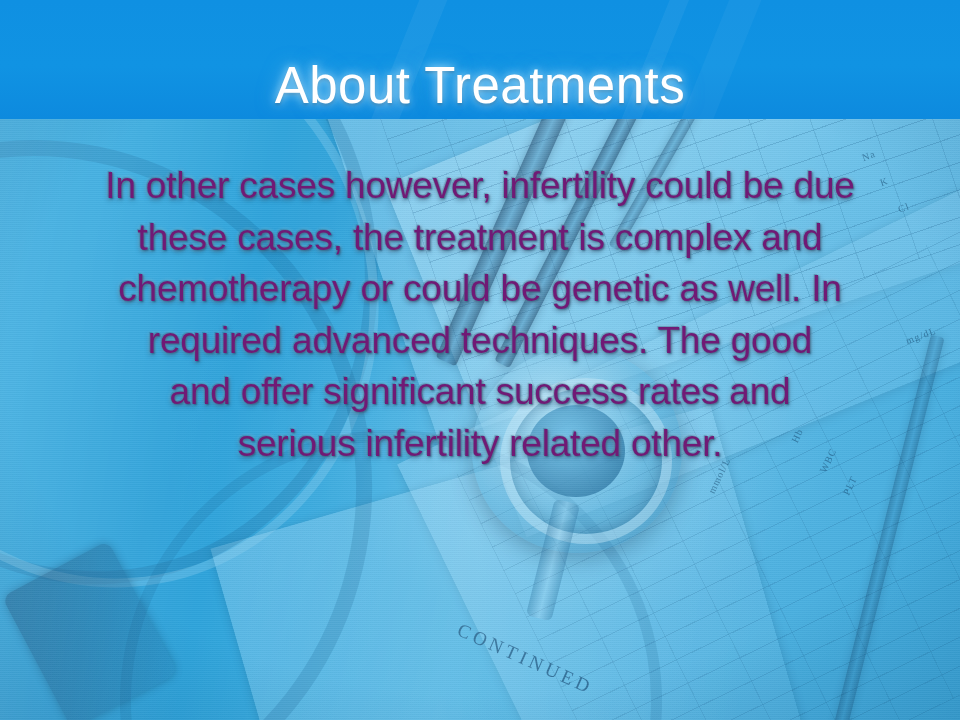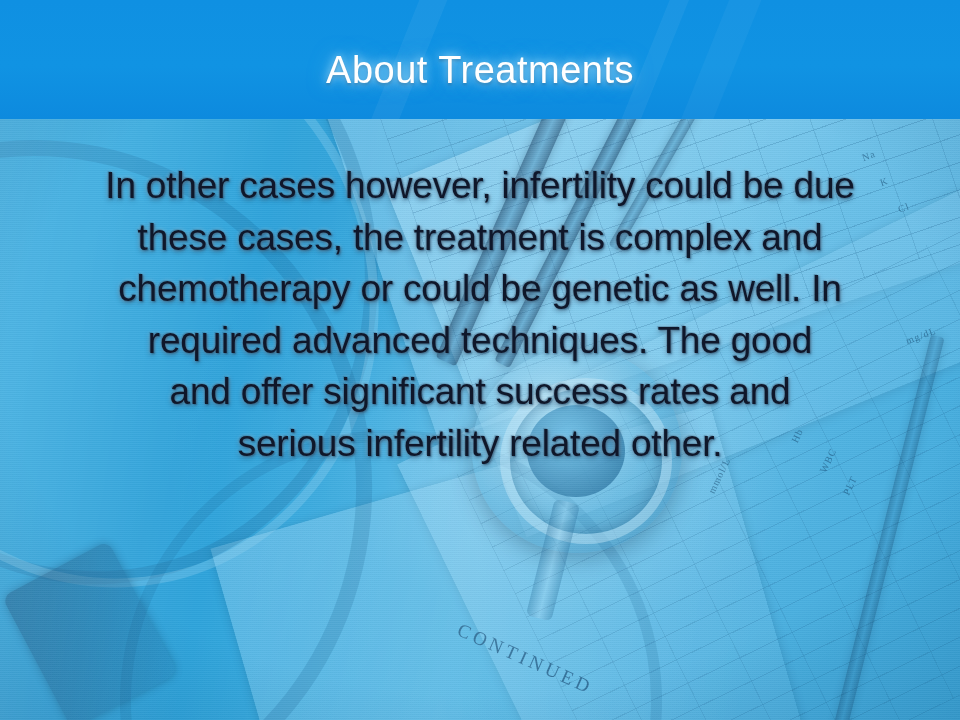--- a/index.html
+++ b/index.html
@@ -185,39 +185,39 @@
     width: 26px; height: 230px;
     background: rgba(255,255,255,0.05);
     transform: rotate(22deg);
   }
   .title-text {
     position: absolute;
     left: 0; right: 0;
     top: 26px;
     text-align: center;
     color: #ffffff;
-    font-size: 38px;
+    font-size: 51px;
     font-weight: 400;
     letter-spacing: 0.5px;
     line-height: 1;
     text-shadow:
       0 0 10px rgba(205,240,255,0.85),
       0 0 20px rgba(150,215,250,0.55),
       0 2px 3px rgba(8,60,100,0.45);
     white-space: nowrap;
   }
 
   
   .body-copy {
     position: absolute;
     left: 48px;
     top: 160px;
     width: 864px;
     text-align: center;
-    color: #0f172a;
+    color: #701a75;
     font-size: 37px;
     line-height: 51.5px;
     font-weight: 400;
     letter-spacing: -0.2px;
     text-shadow:
       0 0 4px rgba(255,255,255,0.45),
       1px 1px 2px rgba(10,56,92,0.75),
       0 2px 5px rgba(8,48,82,0.55),
       -1px -1px 1px rgba(12,62,100,0.35);
   }

